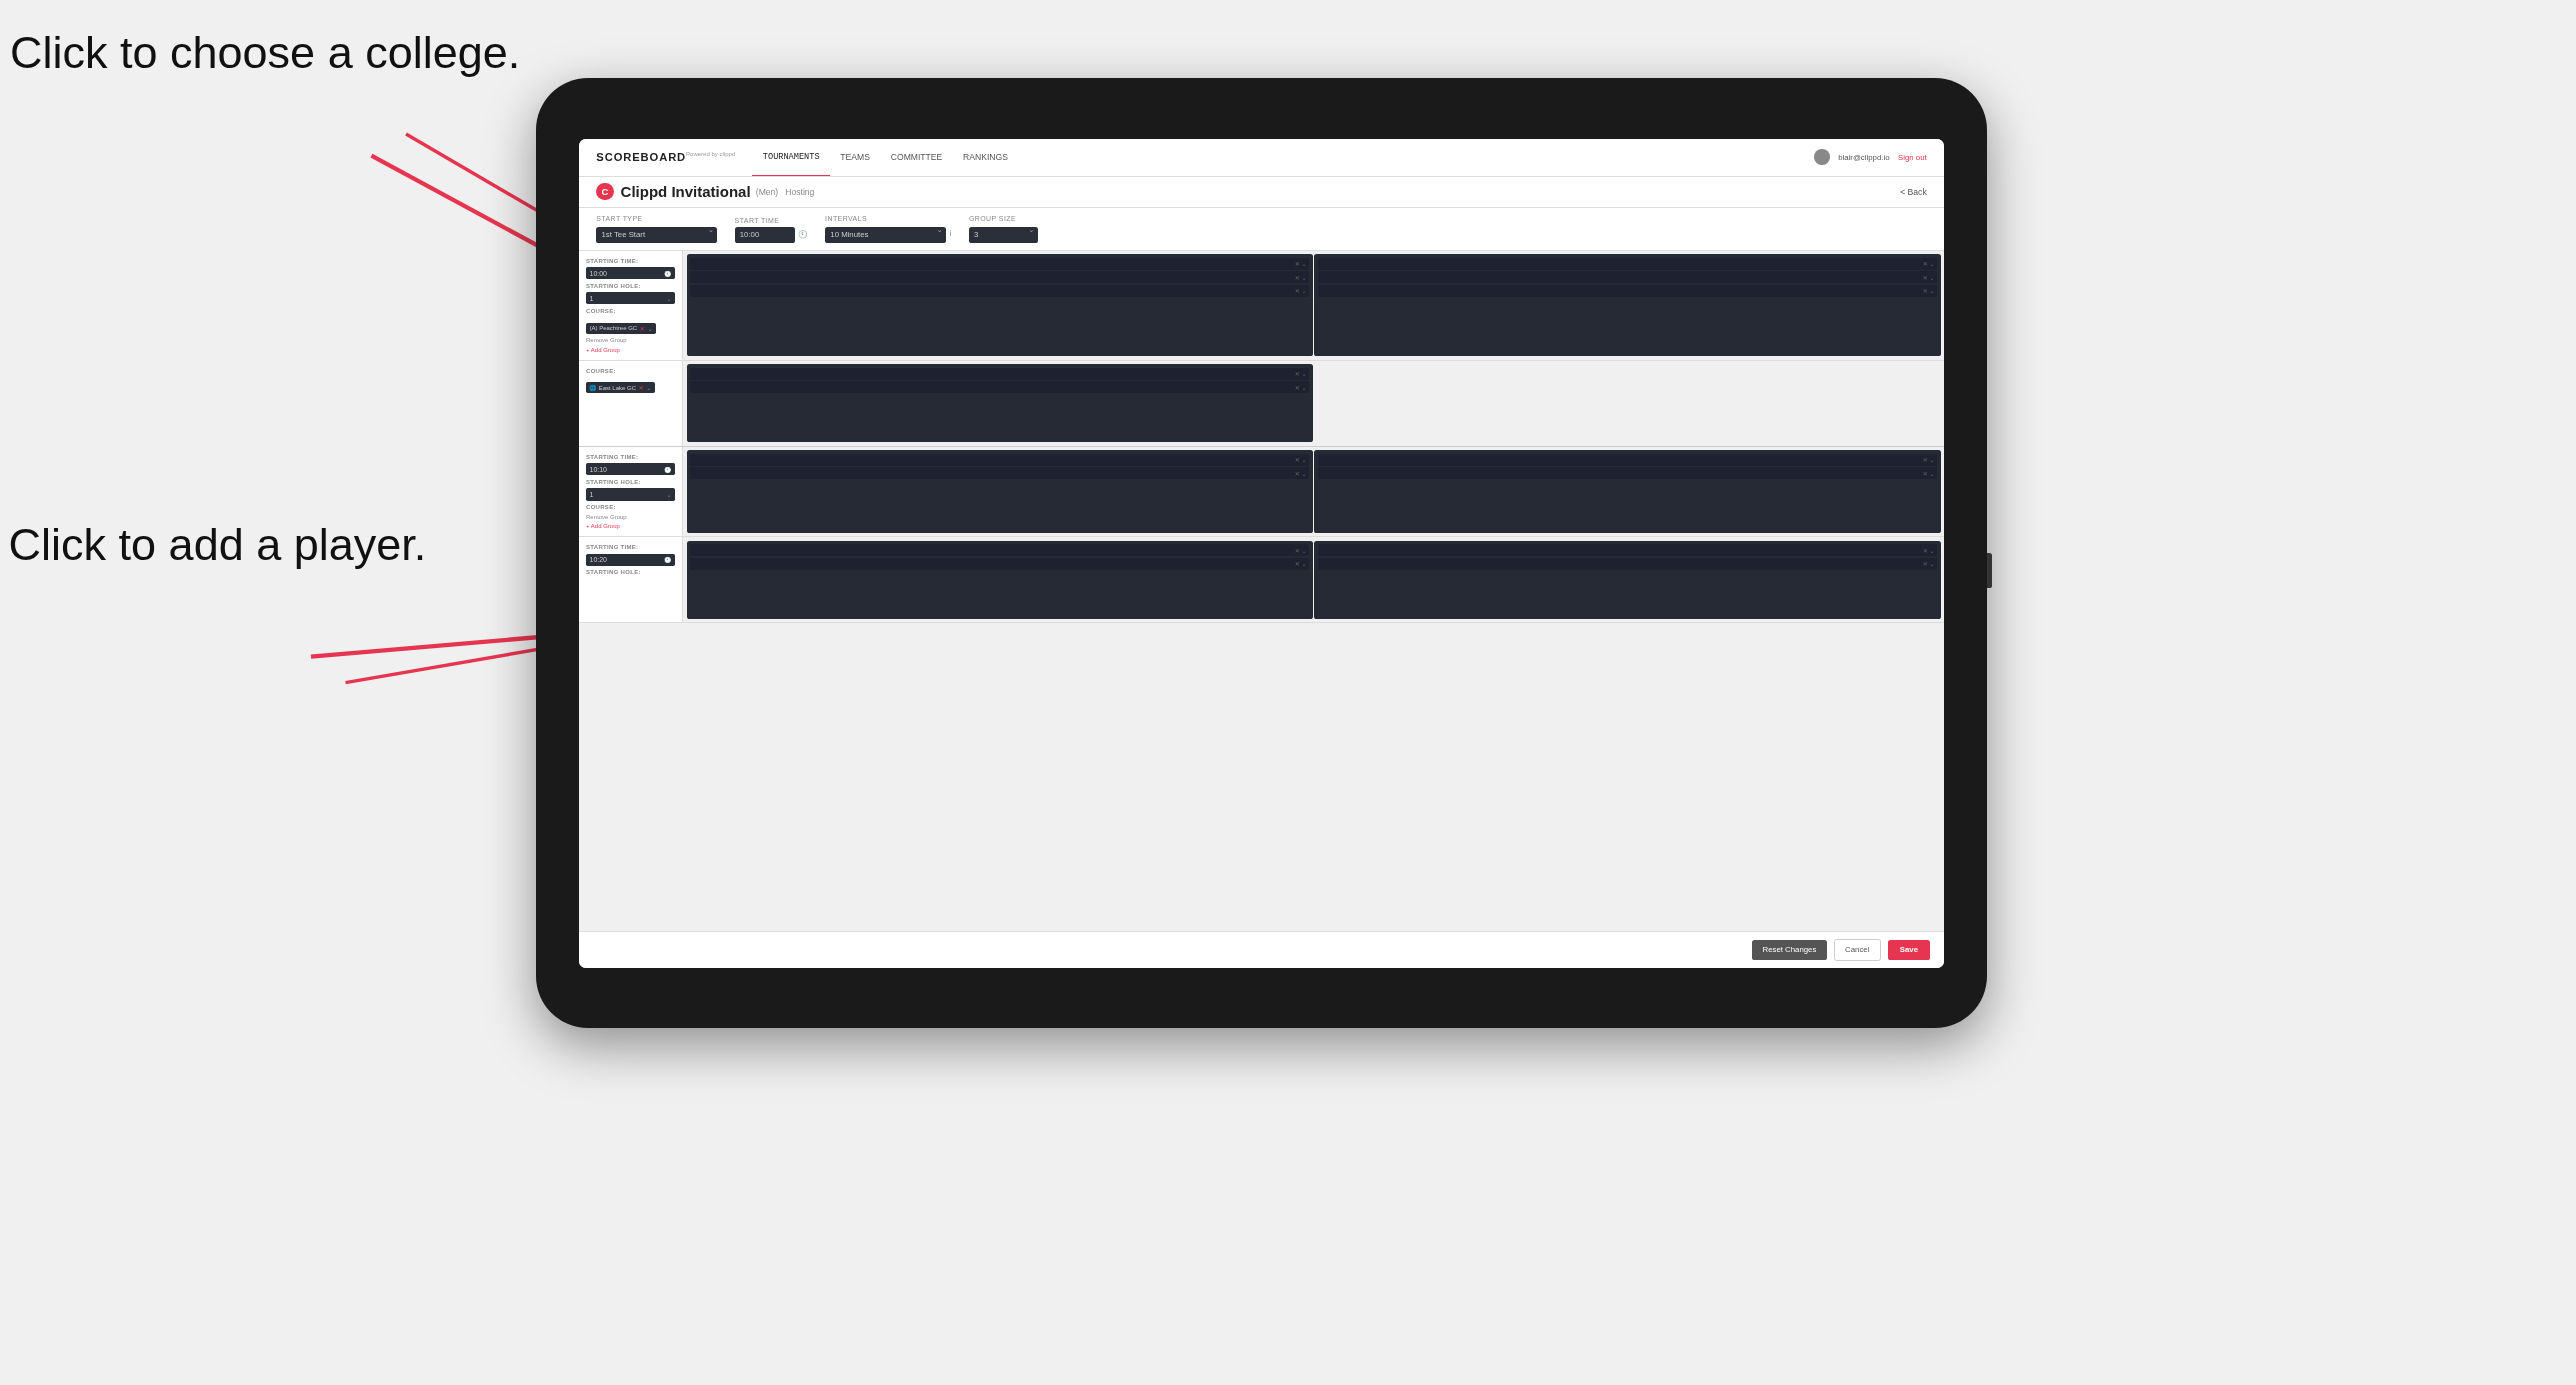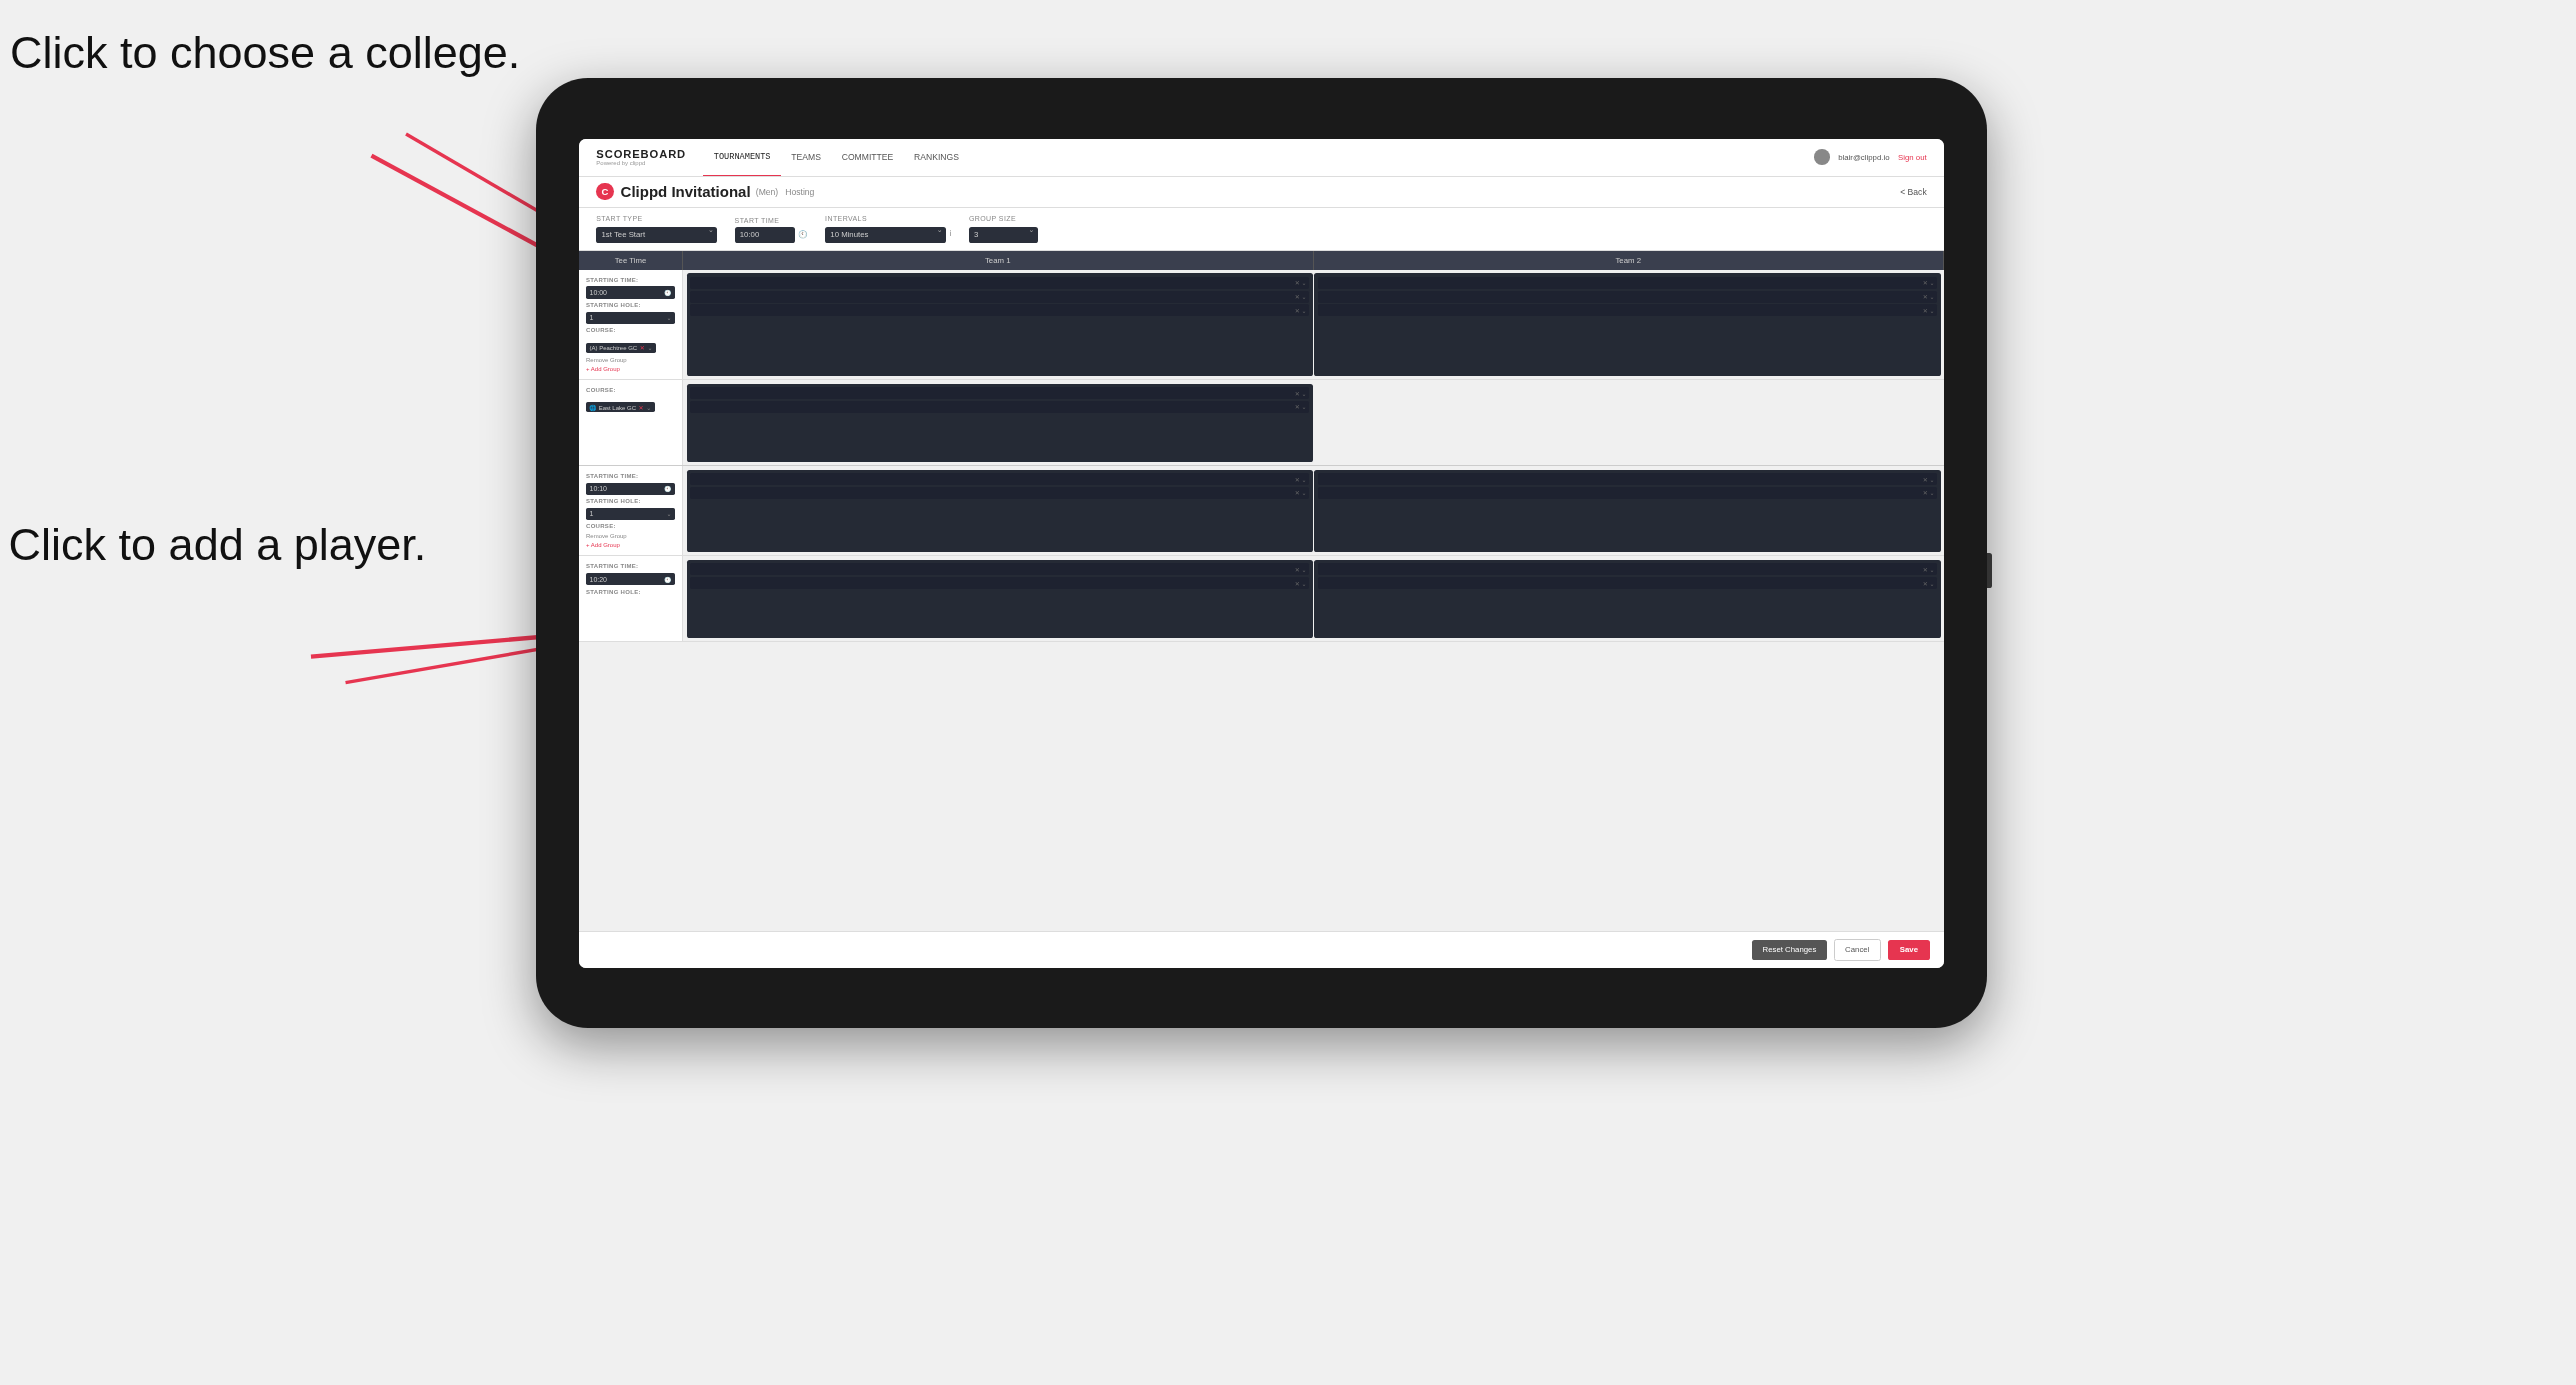--- a/index.html
+++ b/index.html
@@ -71,21 +71,21 @@
       display: flex;
       align-items: center;
       padding: 0 17.3px;
       height: 38px;
       border-bottom: 0.9px solid #ddd;
       flex-shrink: 0;
     }
 
     .scoreboard-logo {
       display: flex;
-      flex-direction: column;
+      flex-direction: row;
       margin-right: 17.3px;
     }
 
     .scoreboard-title {
       font-size: 11.2px;
       font-weight: 700;
       letter-spacing: 0.9px;
       color: #222;
     }
 
@@ -531,25 +531,20 @@
         <div class="setting-select-wrapper">
           <select class="setting-select setting-select-sm">
             <option>3</option>
             <option>4</option>
             <option>2</option>
           </select>
         </div>
       </div>
     </div>
 
-    <div class="table-header">
-      <div class="th-tee">Tee Time</div>
-      <div class="th-team">Team 1</div>
-      <div class="th-team">Team 2</div>
-    </div>
 
     <div class="main-content">
       <div style="flex:1;display:flex;flex-direction:column;">
 
         <div class="tee-group">
           <div class="tee-left">
             <span class="tee-field-label">STARTING TIME:</span>
             <div class="tee-input">
               <span>10:00</span>
               <span style="font-size:6px;color:#888;">🕙</span>

